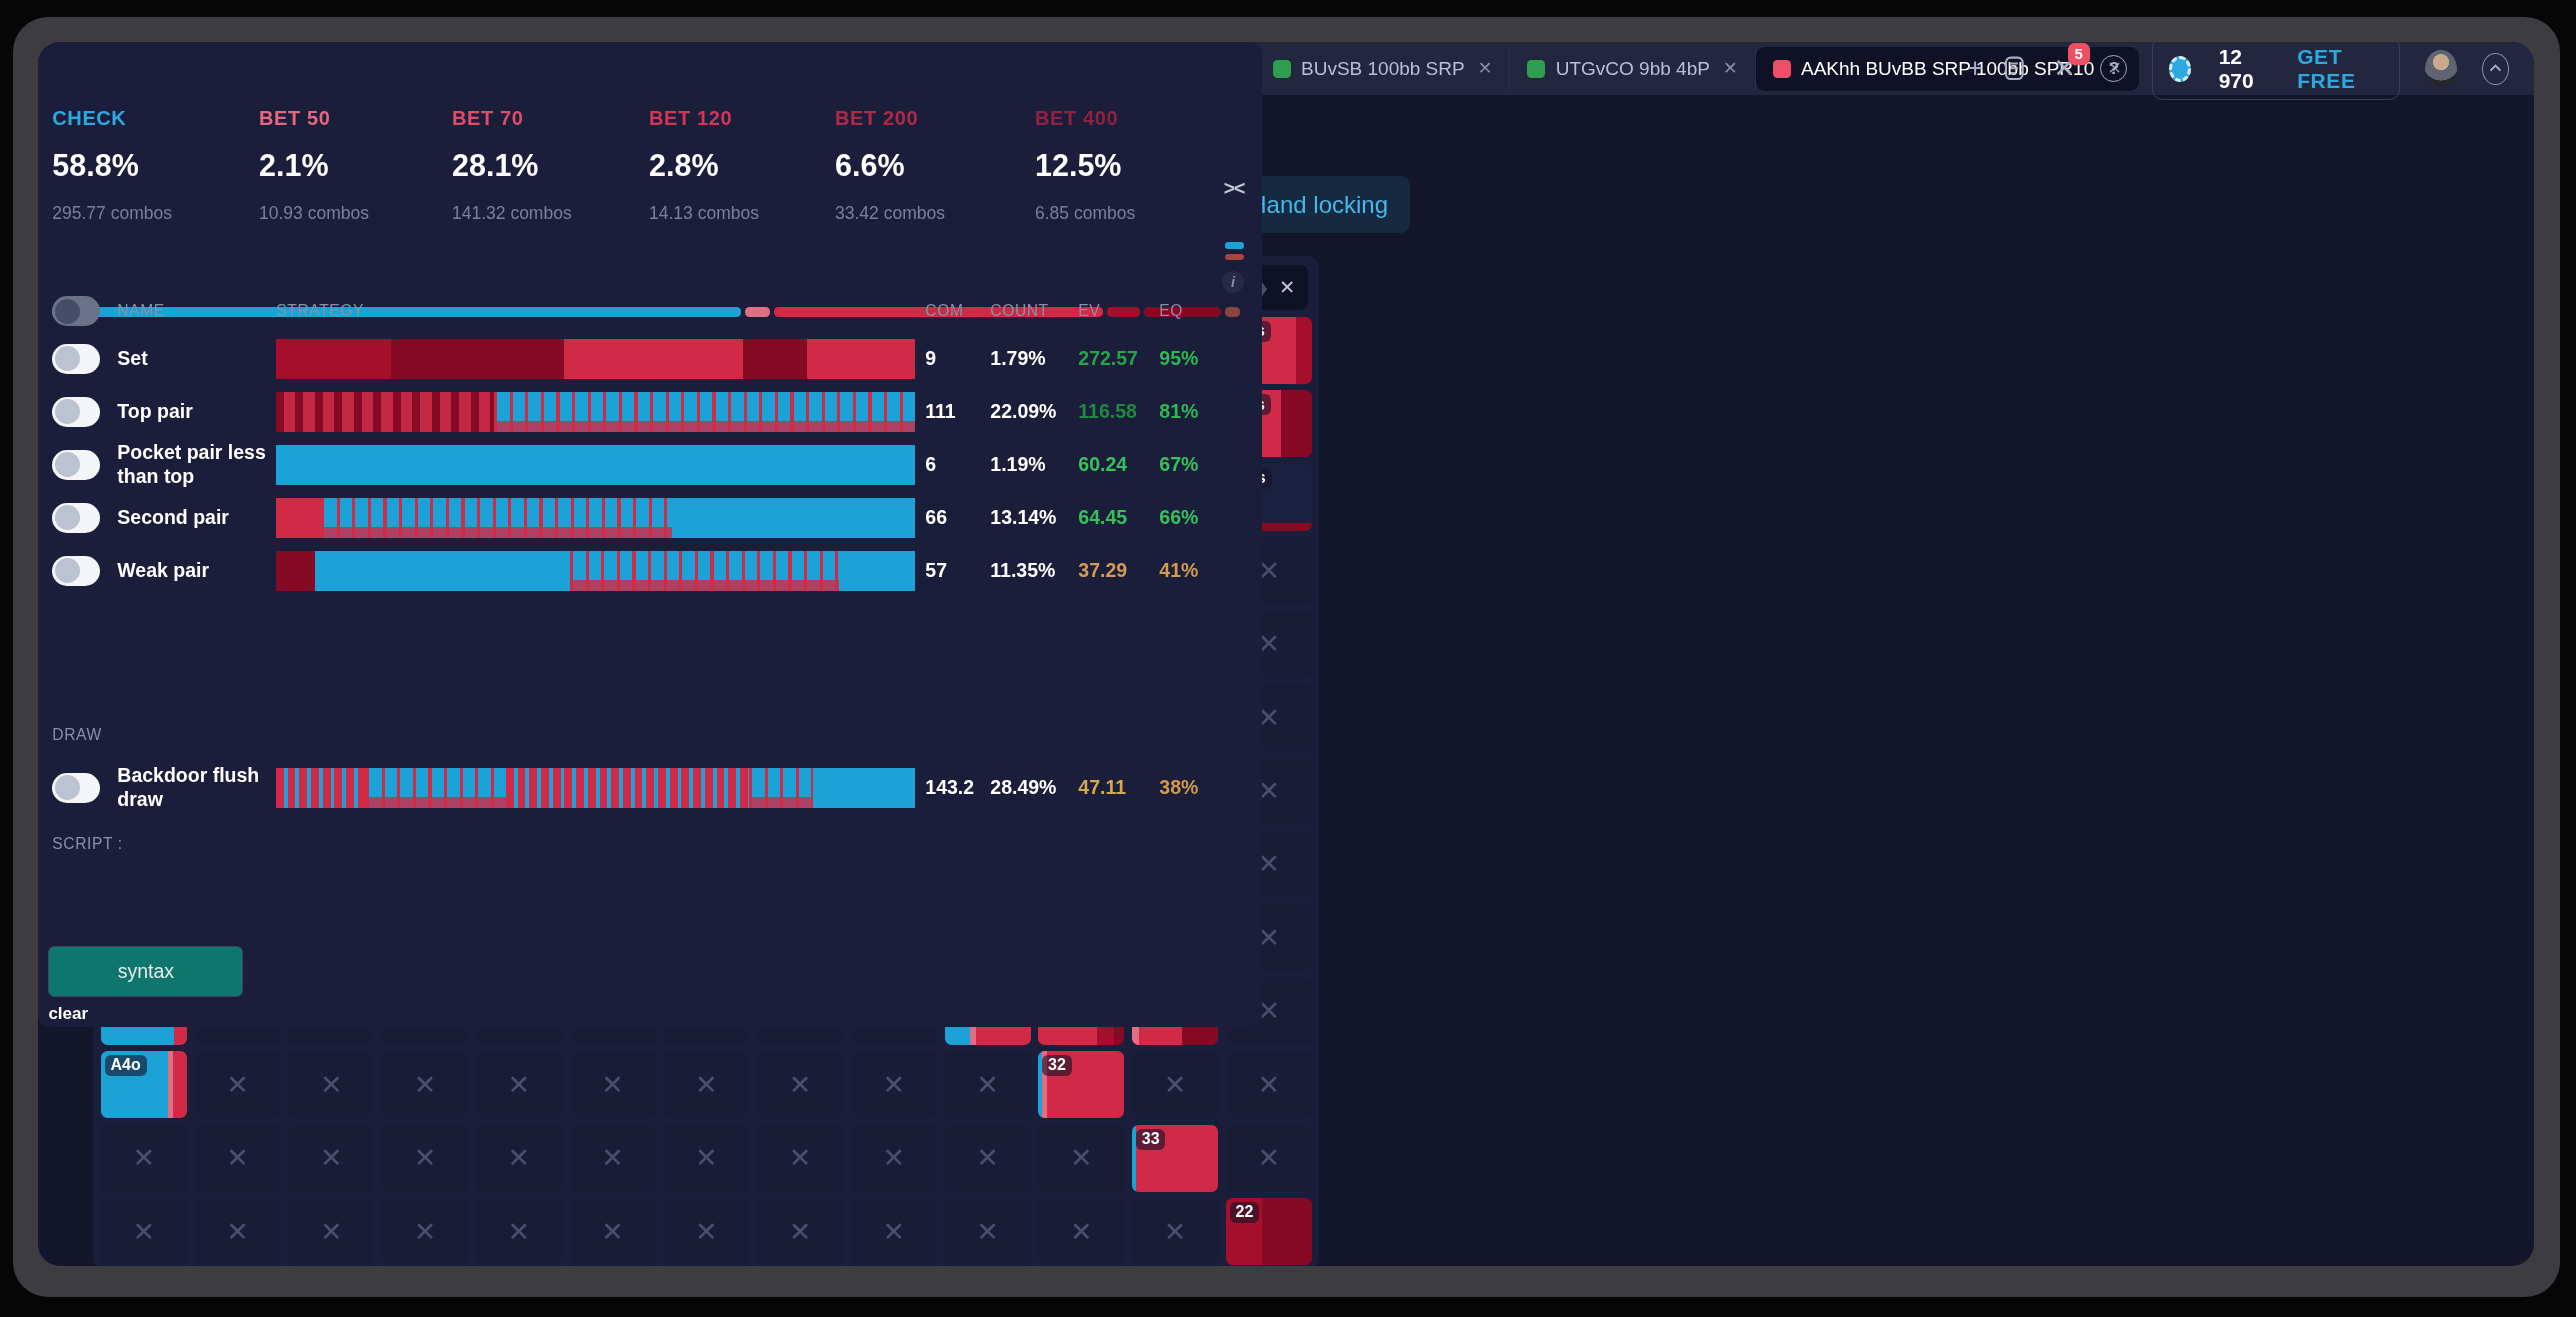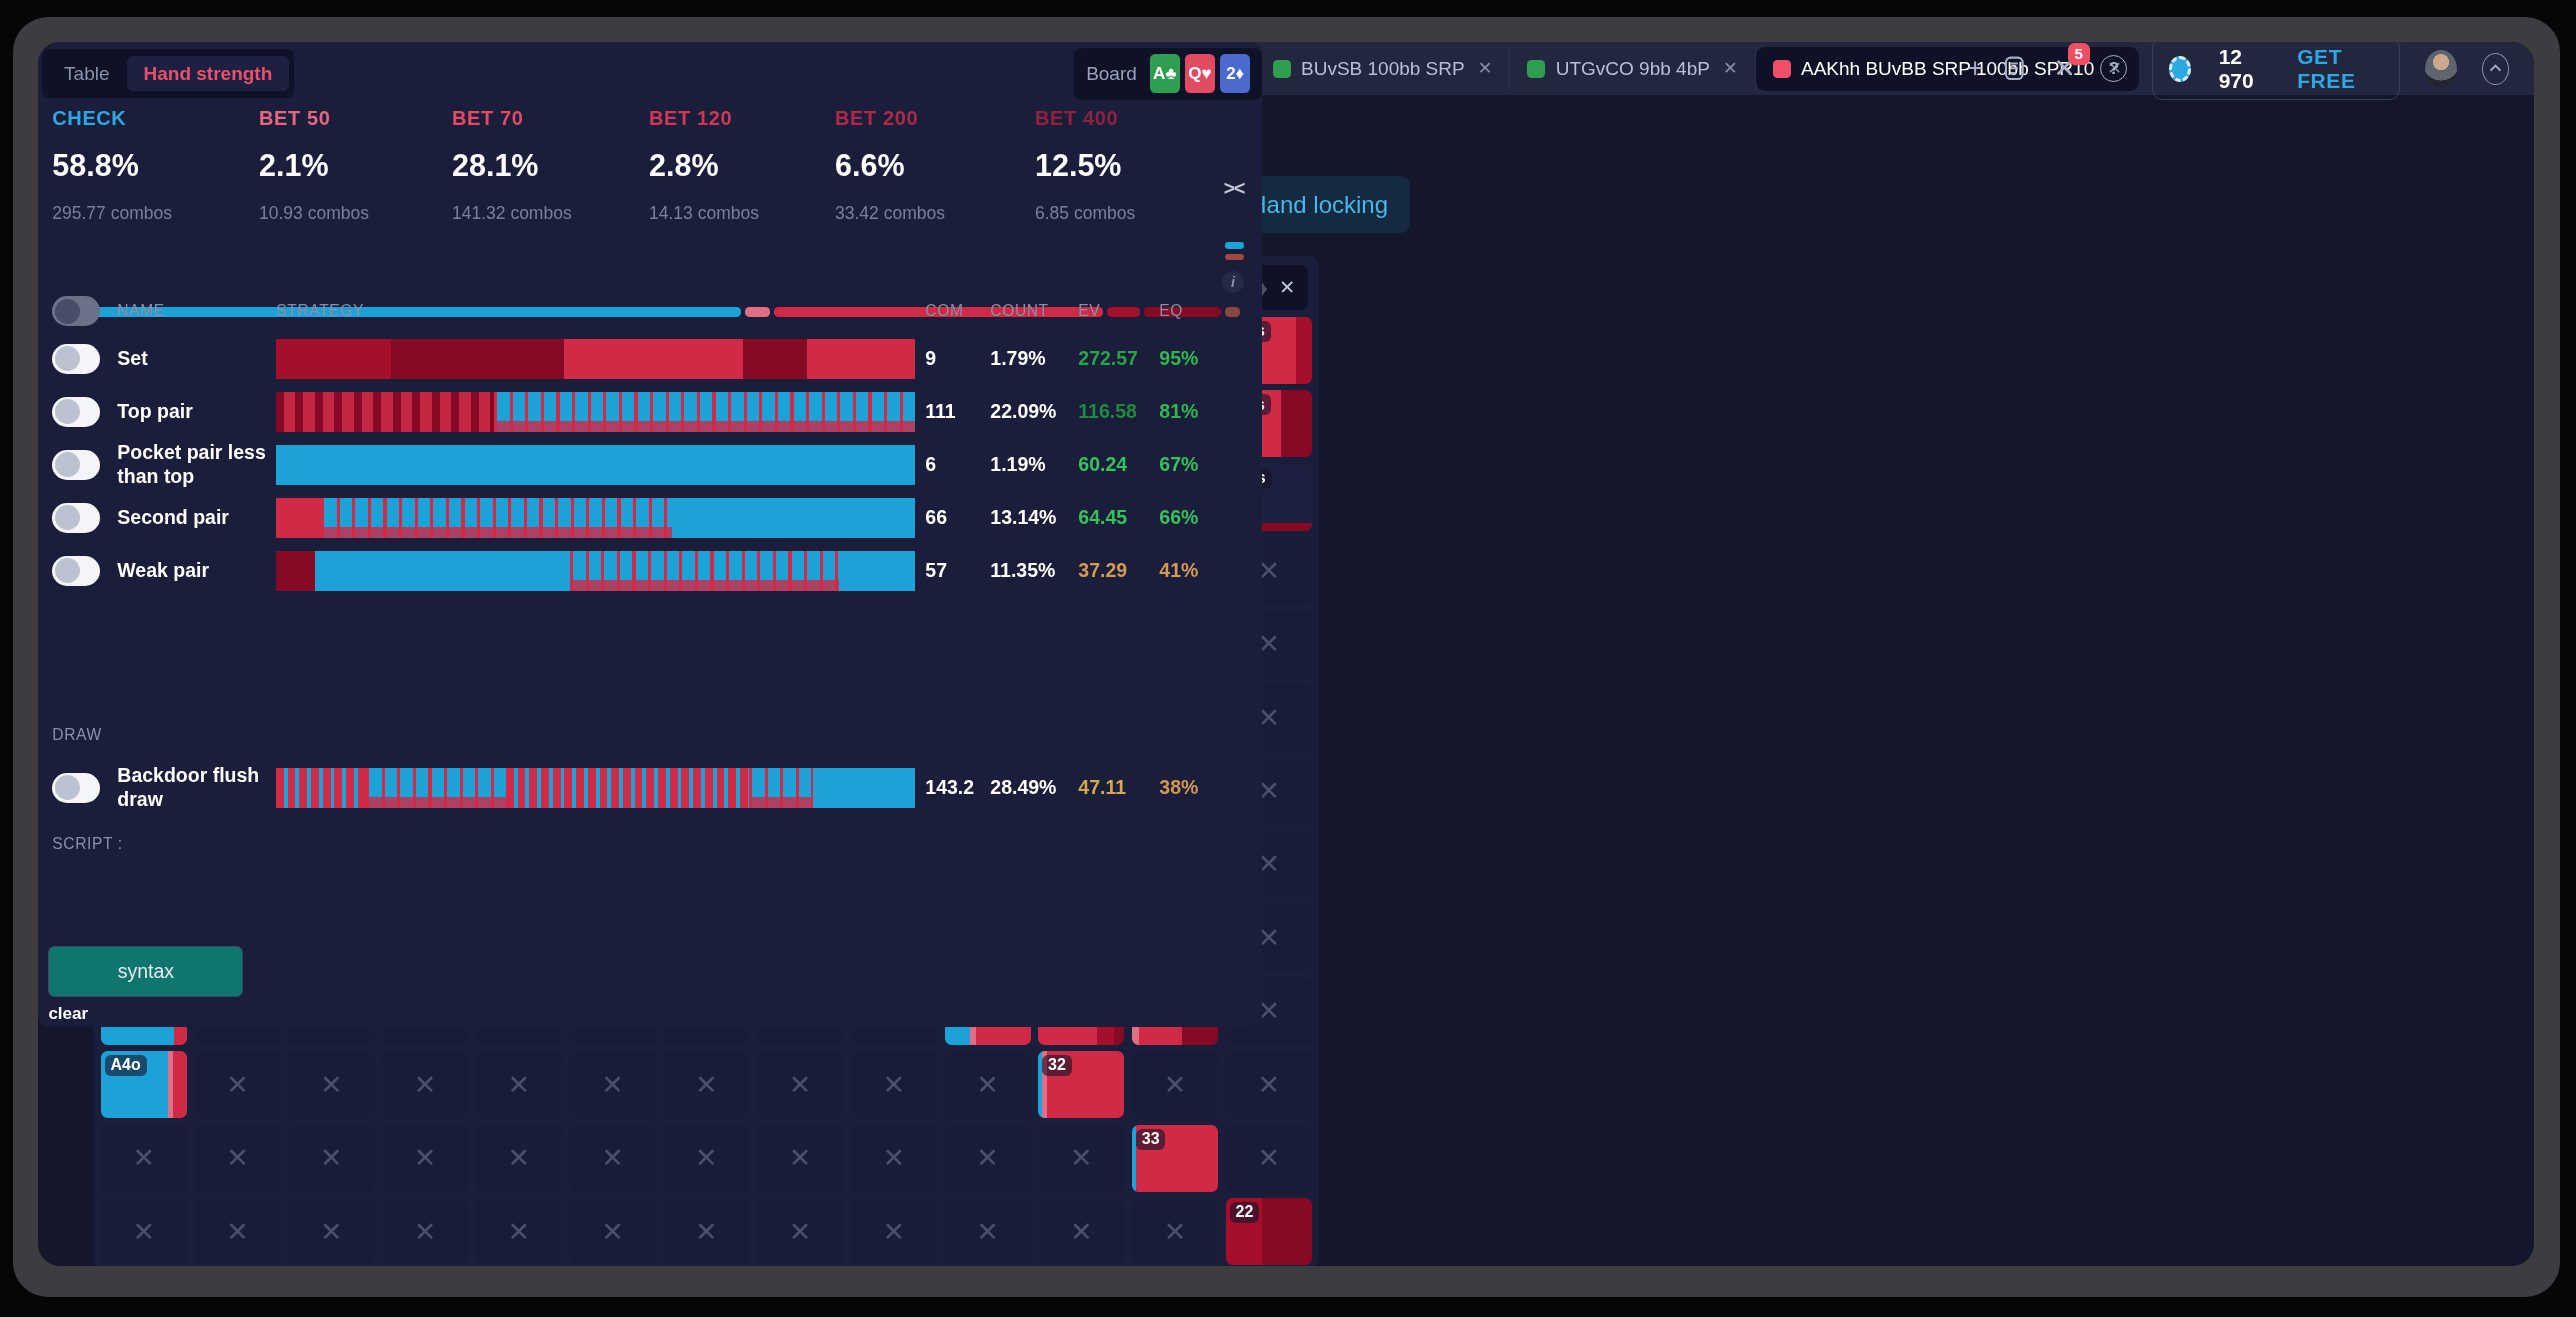--- a/index.html
+++ b/index.html
@@ -980,34 +980,20 @@
         <div class="cell">
           <span class="seg" style="flex-grow: 42; background: rgb(165, 15, 43);"></span>
           <span class="seg" style="flex-grow: 58; background: rgb(135, 10, 36);"></span>
           <span class="hl">22</span>
         </div>
       </div>
   </div>
 
   <div id="right-panel">
     <div id="rp-body"></div>
-    <div id="rp-head">
-      <div class="pill" id="rp-tabs">
-          <div class="ptab">Table</div>
-          <div class="ptab active">Hand strength</div>
-        </div>
-      <div id="board-box">
-        <span id="board-label">Board</span>
-        <div id="board-cards" style="display:flex;gap:5.2px;">
-            <div class="card" style="background: rgb(47, 158, 82);">A♣</div>
-            <div class="card" style="background: rgb(224, 75, 98);">Q♥</div>
-            <div class="card" style="background: rgb(74, 106, 208);">2♦</div>
-          </div>
-      </div>
-    </div>
     <div id="bet-area" style="position:absolute;left:0;top:65px;width:1224px;height:221px;">
       <div id="actions">
           <div class="actioncol" style="left: 14.3px;">
             <div class="act-label" style="color: rgb(43, 169, 224);">CHECK</div>
             <div class="act-pct">58.8%</div>
             <div class="act-combos">295.77 combos</div>
           </div>
           <div class="actioncol" style="left: 221px;">
             <div class="act-label" style="color: rgb(228, 103, 127);">BET 50</div>
             <div class="act-pct">2.1%</div>

